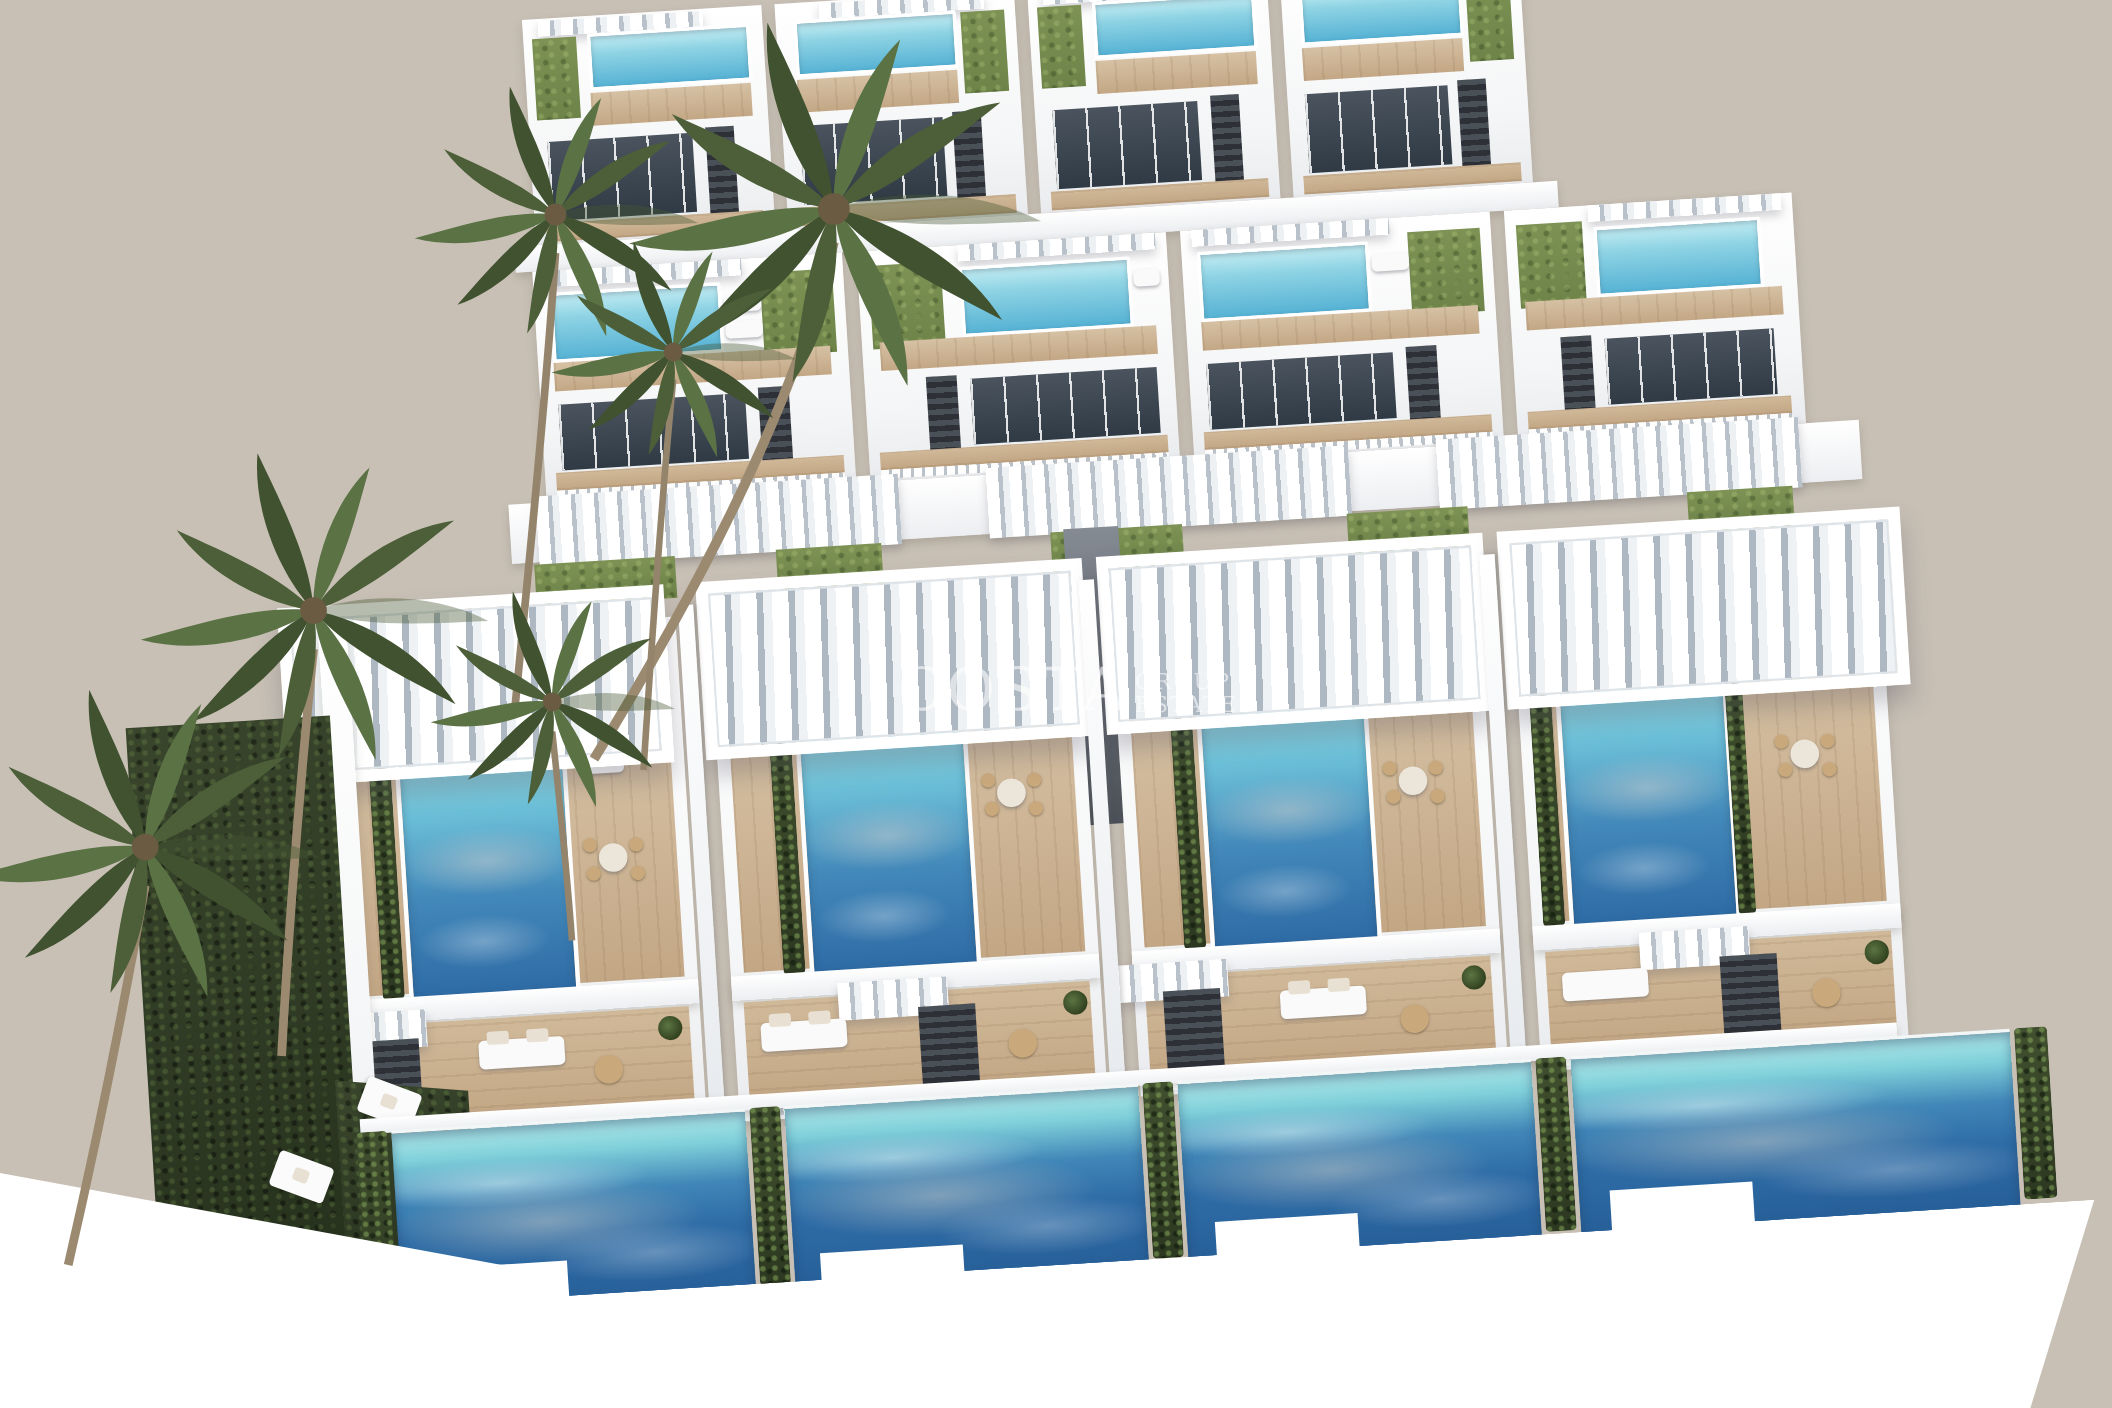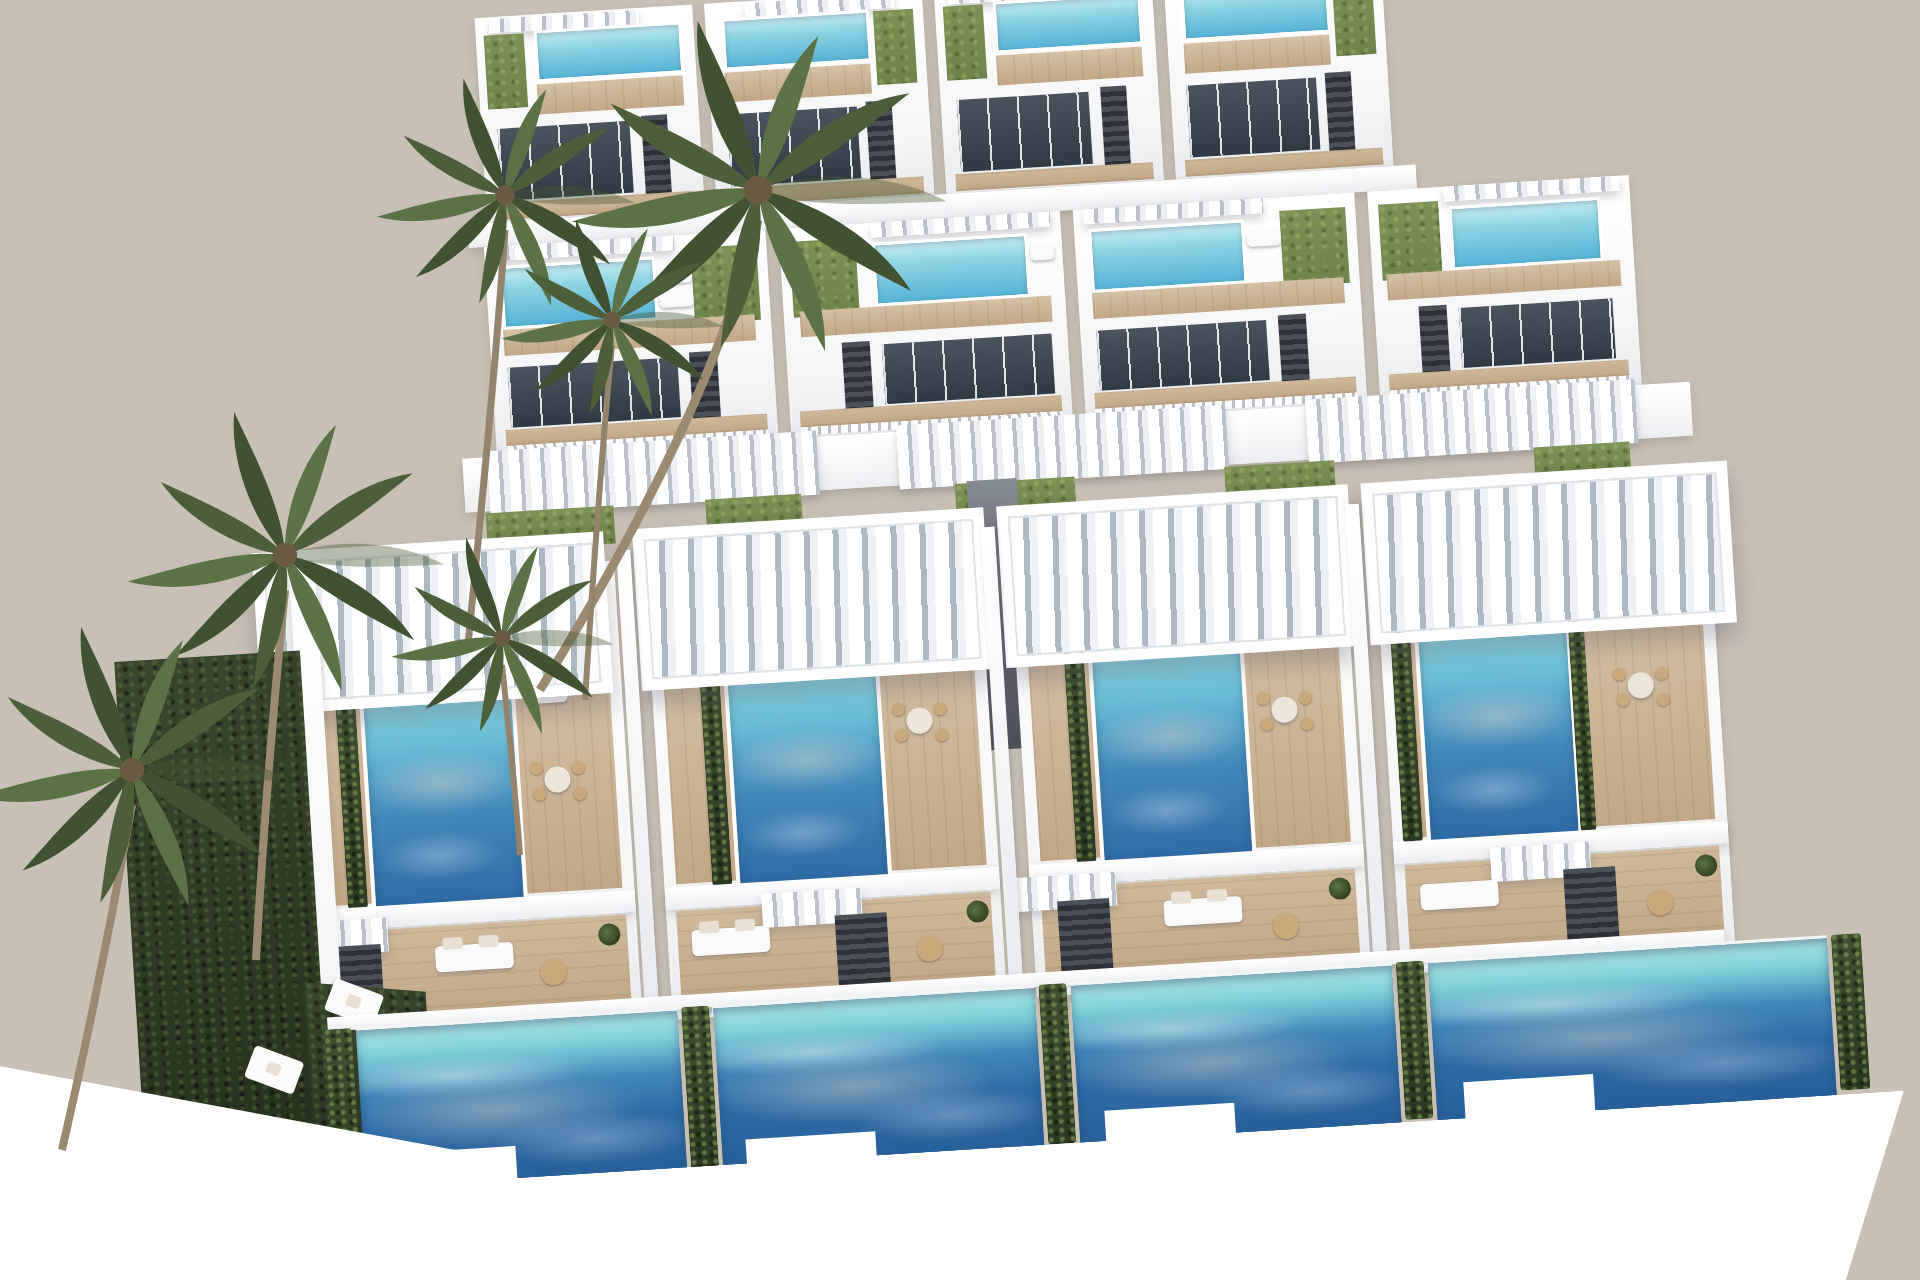--- a/index.html
+++ b/index.html
@@ -354,14 +354,21 @@
     <g>
       <path d="M132,805 C110,930 85,1050 62,1150" stroke="#9b8a70" stroke-width="8" fill="none"></path>
       <use href="#crown" transform="translate(132,770) scale(1.35)"></use>
     </g>
     <g>
       <path d="M502,665 C510,740 516,800 520,855" stroke="#94846b" stroke-width="6" fill="none"></path>
       <use href="#crown" transform="translate(502,638) scale(0.95)"></use>
     </g>
   </svg>
 
+  <div class="wm">
+    <div class="wm-costa">COSTA</div>
+    <div class="wm-side">
+      <div>GROUP</div>
+      <div>ESTATES</div>
+    </div>
+  </div>
 
 </div>
 
 </body></html>

